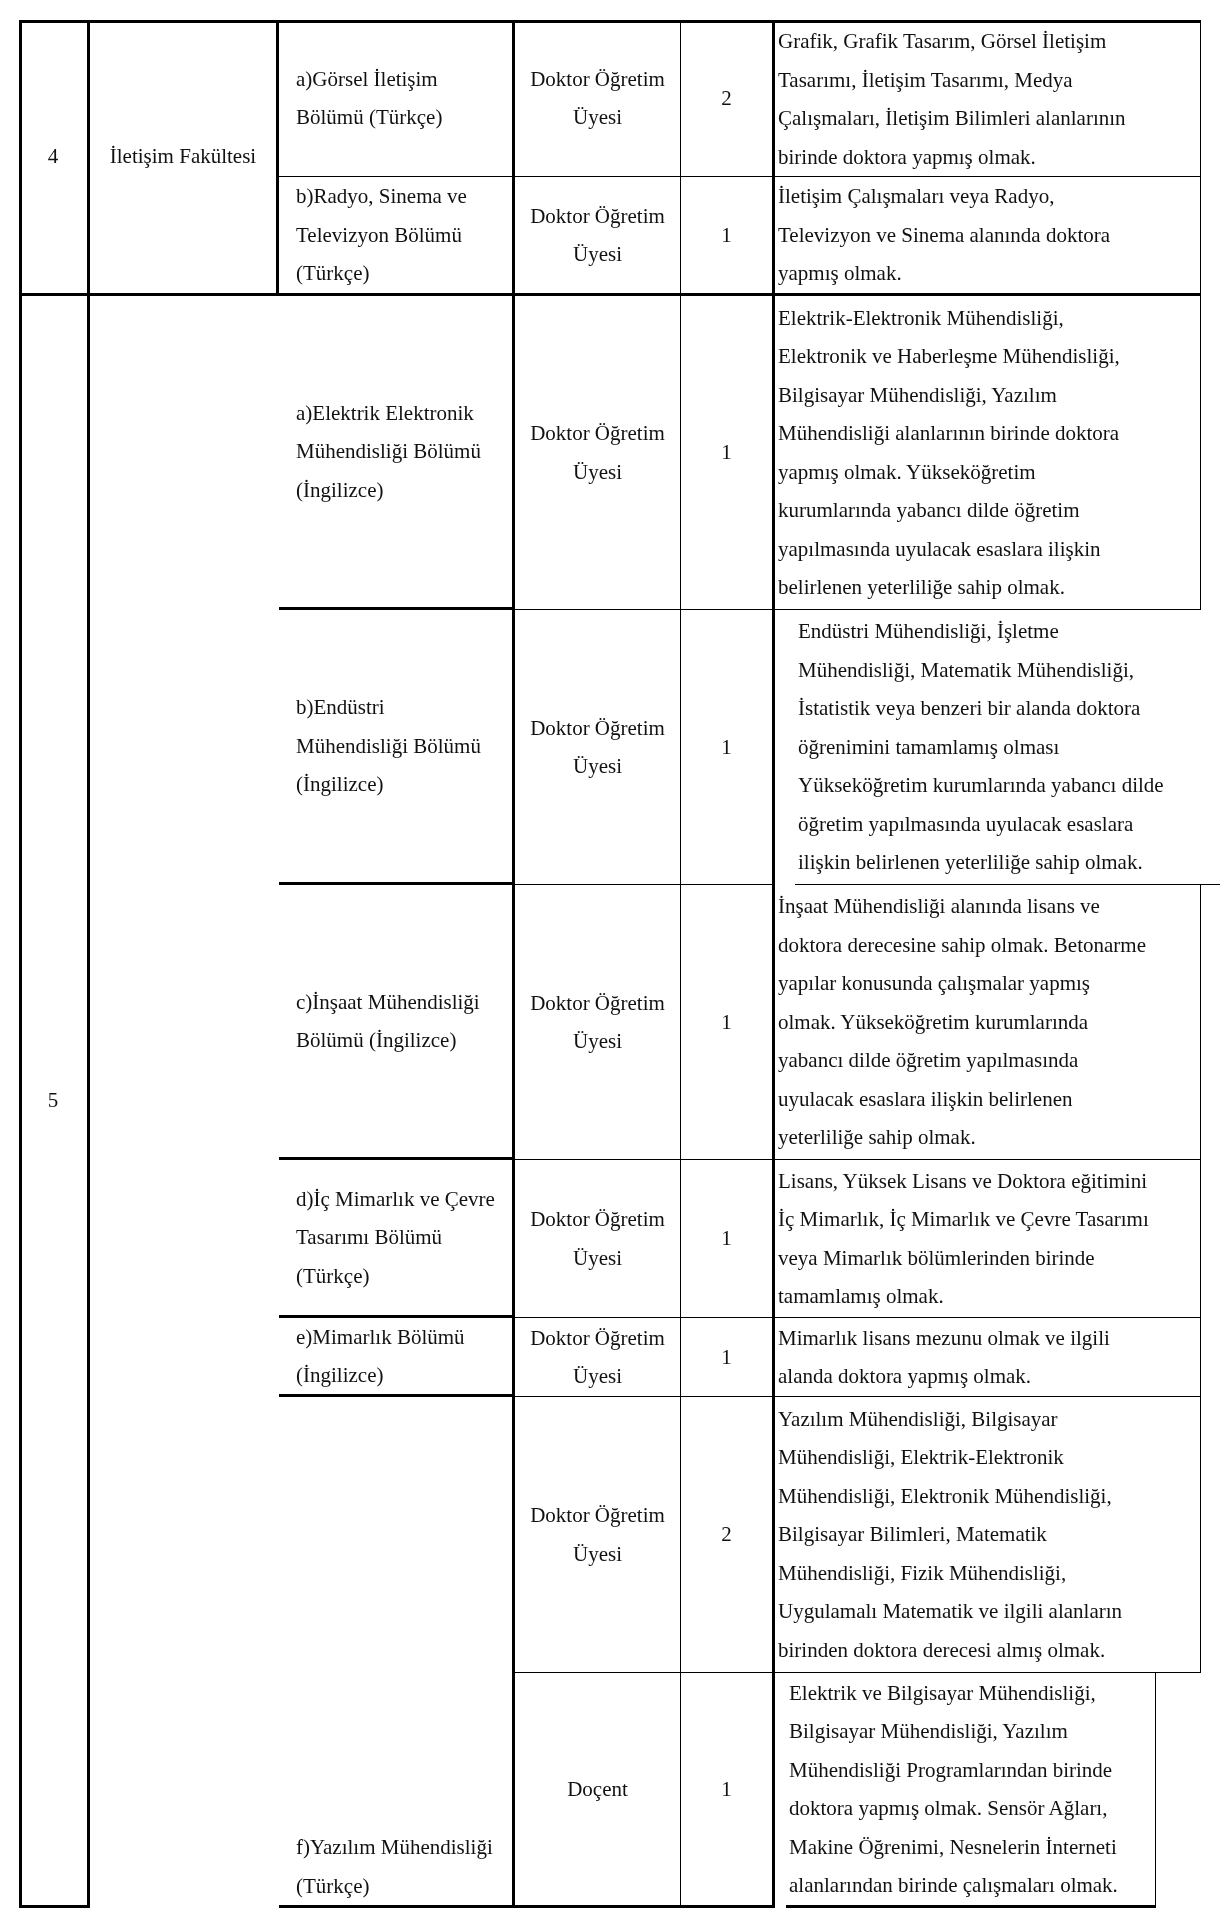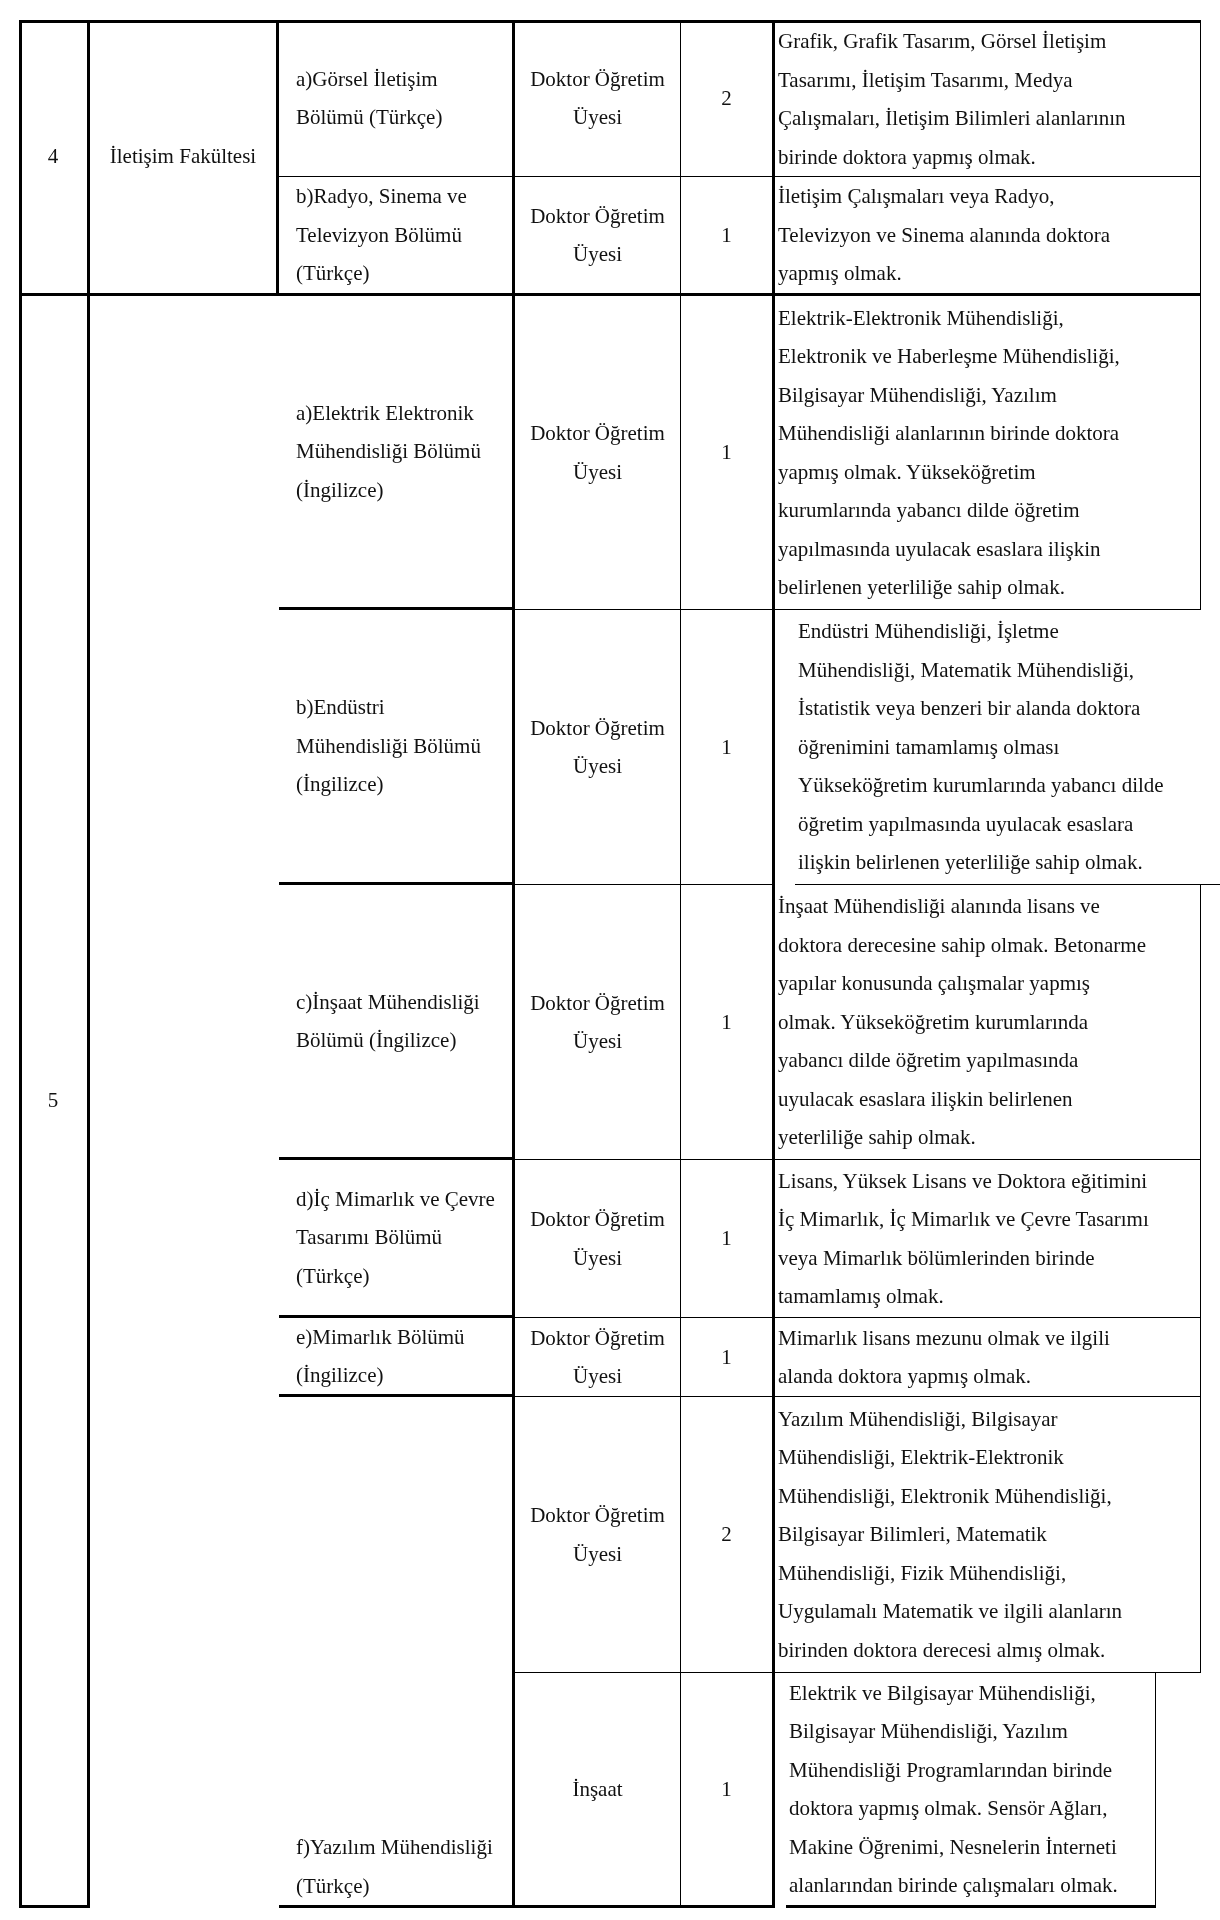--- a/index.html
+++ b/index.html
@@ -174,21 +174,21 @@
     <div class="cell left req" style="left: 775px; top: 1397px; width: 426px; height: 276px;">
       <div class="txt">Yazılım Mühendisliği, Bilgisayar
 Mühendisliği, Elektrik-Elektronik
 Mühendisliği, Elektronik Mühendisliği,
 Bilgisayar Bilimleri, Matematik
 Mühendisliği, Fizik Mühendisliği,
 Uygulamalı Matematik ve ilgili alanların
 birinden doktora derecesi almış olmak.</div>
     </div>
     <div class="cell center thickB" style="left: 515px; top: 1673px; width: 166px; height: 235px;">
-      <div class="txt">İnşaat</div>
+      <div class="txt">Doçent</div>
     </div>
     <div class="cell center thickR thickB" style="left: 681px; top: 1673px; width: 94px; height: 235px;">
       <div class="txt">1</div>
     </div>
     <div class="cell left req thickB" style="left: 775px; top: 1673px; width: 370px; height: 235px; margin-left: 11px;">
       <div class="txt">Elektrik ve Bilgisayar Mühendisliği,
 Bilgisayar Mühendisliği, Yazılım
 Mühendisliği Programlarından birinde
 doktora yapmış olmak. Sensör Ağları,
 Makine Öğrenimi, Nesnelerin İnterneti

